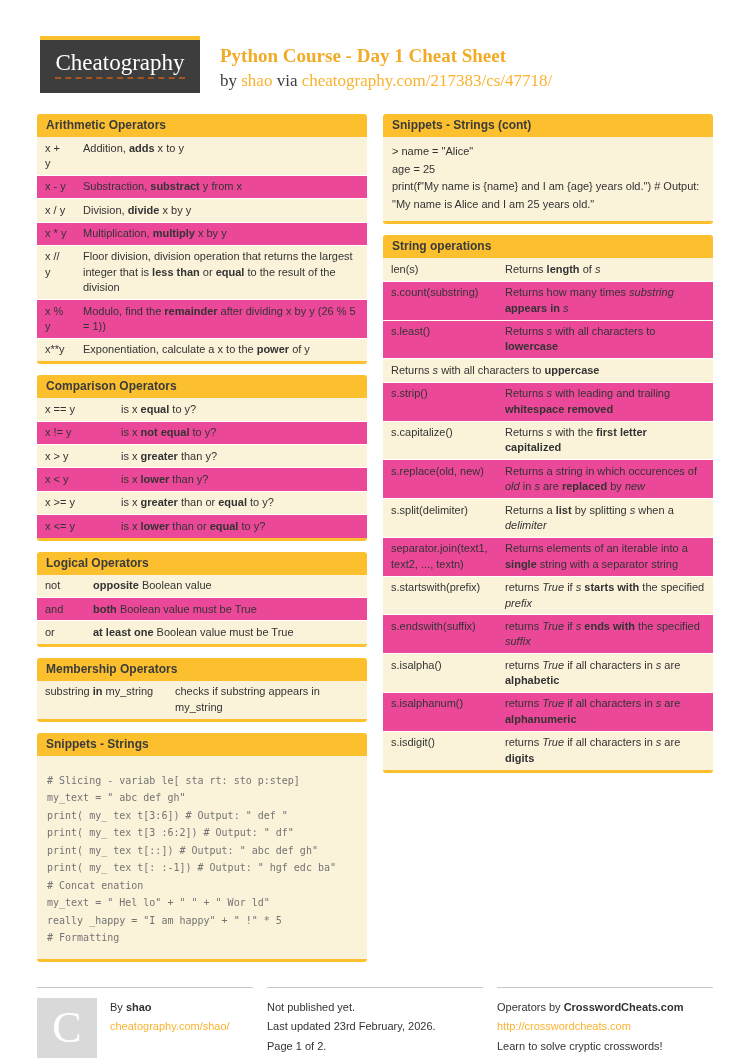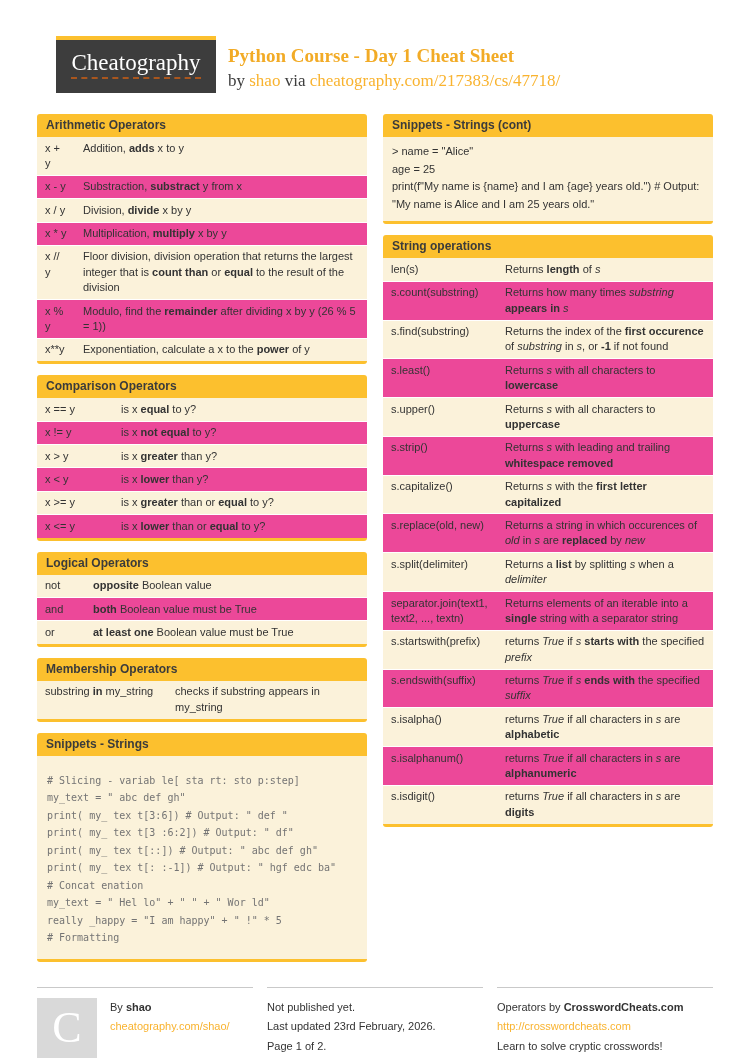--- a/index.html
+++ b/index.html
@@ -1,20 +1,20 @@
 <!DOCTYPE html>
 <html><head>
 <meta charset="utf-8">
 <style>
   * { margin:0; padding:0; box-sizing:border-box; }
   html,body { background:#fff; }
   body { width:750px; height:1061px; overflow:hidden; font-family:"Liberation Sans", sans-serif; color:#333; }
 
   
-  .header { display:flex; padding:36px 37px 0 56px; gap:12px; }
+  .header { display:flex; padding:36px 37px 0 40px; gap:20px; }
   .logo { width:160px; height:57px; background:#3D3D3D; position:relative; display:flex; align-items:center; justify-content:center; flex:0 0 auto; }
   .logo::before { content:""; position:absolute; top:0; left:0; right:0; height:4px; background:#FCC02E; }
   .logo-word { font-family:"Liberation Serif", serif; font-size:23px; color:#fff; border-bottom:2px dashed #A9561E; padding-bottom:1px; line-height:1.1; }
   .header-text { padding-top:9px; font-family:"Liberation Serif", serif; }
   .page-title { font-size:19px; font-weight:bold; color:#F2AB26; line-height:1.2; }
   .byline { font-size:17px; color:#3d3d3d; margin-top:3px; }
   .byline a { color:#F9B32F; text-decoration:none; }
 
   
   .main { display:flex; gap:16px; padding:21px 37px 0 37px; align-items:flex-start; }
@@ -74,21 +74,21 @@
         <div class="t-row odd">
           <div class="c1" style="flex-basis: 38px; width: 38px;">x / y</div>
           <div class="c2">Division, <b>divide</b> x by y</div>
         </div>
         <div class="t-row even">
           <div class="c1" style="flex-basis: 38px; width: 38px;">x * y</div>
           <div class="c2">Multiplication, <b>multiply</b> x by y</div>
         </div>
         <div class="t-row odd">
           <div class="c1" style="flex-basis: 38px; width: 38px;">x // y</div>
-          <div class="c2">Floor division, division operation that returns the largest integer that is <b>count than</b> or <b>equal</b> to the result of the division</div>
+          <div class="c2">Floor division, division operation that returns the largest integer that is <b>less than</b> or <b>equal</b> to the result of the division</div>
         </div>
         <div class="t-row even">
           <div class="c1" style="flex-basis: 38px; width: 38px;">x % y</div>
           <div class="c2">Modulo, find the <b>remainder</b> after dividing x by y (26 % 5 = 1))</div>
         </div>
         <div class="t-row odd">
           <div class="c1" style="flex-basis: 38px; width: 38px;">x**y</div>
           <div class="c2">Exponentiation, calculate a x to the <b>power</b> of y</div>
         </div>
         <div class="card-bar"></div>
@@ -175,30 +175,25 @@
       <div class="card">
         <div class="card-header">String operations</div>
         <div class="t-row odd">
           <div class="c1" style="flex-basis: 114px; width: 114px;">len(s)</div>
           <div class="c2">Returns <b>length</b> of <i>s</i></div>
         </div>
         <div class="t-row even">
           <div class="c1" style="flex-basis: 114px; width: 114px;">s.count(substring)</div>
           <div class="c2">Returns how many times <i>substring</i> <b>appears in</b> <i>s</i></div>
         </div>
-        <div class="t-row odd">
-          <div class="c1" style="flex-basis: 114px; width: 114px;">s.find(substring)</div>
-          <div class="c2">Returns the index of the <b>first occurence</b> of <i>substring</i> in <i>s</i>, or <b>-1</b> if not found</div>
-        </div>
         <div class="t-row even">
           <div class="c1" style="flex-basis: 114px; width: 114px;">s.least()</div>
           <div class="c2">Returns <i>s</i> with all characters to <b>lowercase</b></div>
         </div>
         <div class="t-row odd">
-          <div class="c1" style="flex-basis: 114px; width: 114px;">s.upper()</div>
           <div class="c2">Returns <i>s</i> with all characters to <b>uppercase</b></div>
         </div>
         <div class="t-row even">
           <div class="c1" style="flex-basis: 114px; width: 114px;">s.strip()</div>
           <div class="c2">Returns <i>s</i> with leading and trailing <b>whitespace removed</b></div>
         </div>
         <div class="t-row odd">
           <div class="c1" style="flex-basis: 114px; width: 114px;">s.capitalize()</div>
           <div class="c2">Returns <i>s</i> with the <b>first letter capitalized</b></div>
         </div>

